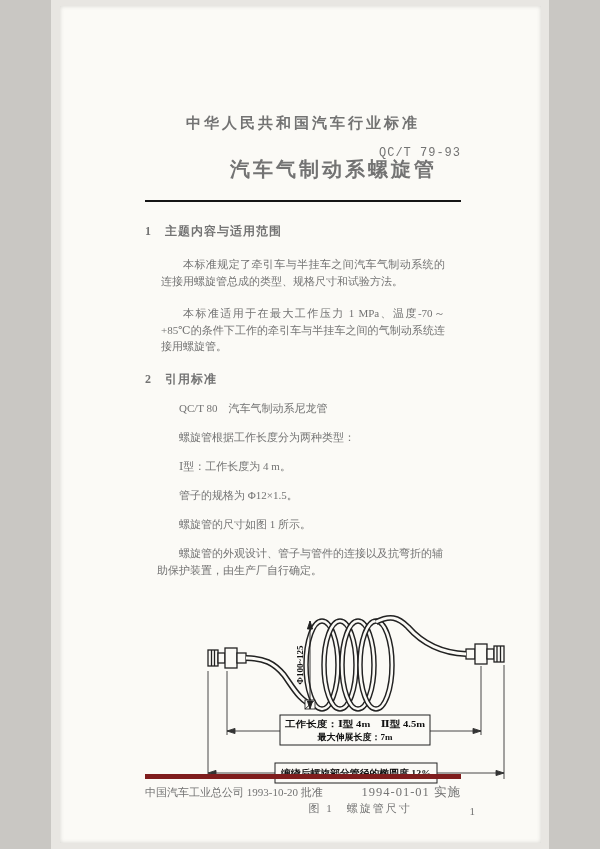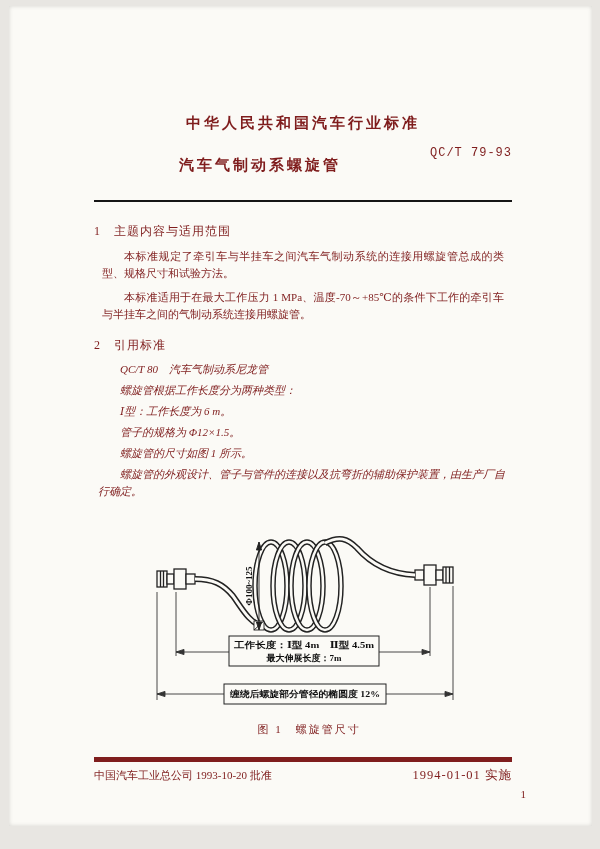--- a/index.html
+++ b/index.html
@@ -1,34 +1,34 @@
 <!DOCTYPE html>
 <html><head>
 <meta charset="utf-8">
 <style>
   html,body { margin:0; padding:0; background:#c9c7c3; }
   .scan {
-    width:600px; height:849px; margin:0 auto; background:#e8e6e2;
-    box-sizing:border-box; padding:6px 8px 23px 9px; position:relative;
-    font-family:"Liberation Serif","DejaVu Serif",serif; color:#7f1d1d;
+    width:498px; height:849px; margin:0 auto; background:#e8e6e2;
+    box-sizing:border-box; padding:6px 8px 6px 9px; position:relative;
+    font-family:"Liberation Serif","DejaVu Serif",serif; color:#737373;
   }
   .page {
     width:100%; height:100%; background:#fbfaf6; box-sizing:border-box;
     position:relative; padding:106px 80px 0 85px;
     box-shadow:0 0 4px rgba(0,0,0,.15) inset;
   }
   .org { text-align:center; font-size:15px; font-weight:bold; letter-spacing:3px; line-height:22px; }
   .head-band { position:relative; height:58px; }
   .code { position:absolute; right:0; top:12px; font-size:12px; letter-spacing:1px;font-family:Liberation Mono, monospace; }
-  .doc-title { position:absolute; left:85px; top:22px; font-size:15px; font-weight:bold; letter-spacing:3px; }
+  .doc-title { position:absolute; left:85px; top:22px; font-size:20px; font-weight:bold; letter-spacing:3px; }
   .rule { border-top:2.5px solid #151515; margin-top:8px; height:0; }
-  h3.sec { font-size:12px; font-weight:normal; margin:15px 0 7px 0; letter-spacing:1px; }
+  h3.sec { font-size:12px; font-weight:bold; margin:15px 0 7px 0; letter-spacing:1px; }
   h3.sec.first { margin-top:21px; }
-  p.body-p { font-size:11px; line-height:16.5px; margin:8px; text-indent:2em; text-align:justify; }
-  p.line-p { font-size:11px; line-height:17px; margin:4px; text-indent:2em;font-style:italic; }
+  p.body-p { font-size:11px; line-height:16.5px; margin:16px; text-indent:2em; text-align:justify; }
+  p.line-p { font-size:11px; line-height:17px; margin:12px; text-indent:2em; }
   figure { margin:24px 0 0 -85px; width:600px; text-align:center; }
   figure svg { display:block; margin:0 auto; }
   .caption { font-size:11px; margin-top:6px; letter-spacing:2px; }
   .footer {
     position:absolute; left:85px; right:80px; bottom:42px;
     border-top:5px solid #7f1d1d; padding-top:5px;
     display:flex; justify-content:space-between; align-items:center;
   }
   .foot-left { font-size:11px; }
   .foot-right { font-size:12.5px; letter-spacing:1px; }
@@ -51,21 +51,21 @@
     <div class="rule"></div>
 
     <h3 class="sec first">1　主题内容与适用范围</h3>
     <p class="body-p">本标准规定了牵引车与半挂车之间汽车气制动系统的连接用螺旋管总成的类型、规格尺寸和试验方法。</p>
     <p class="body-p">本标准适用于在最大工作压力 1 MPa、温度-70～+85℃的条件下工作的牵引车与半挂车之间的气制动系统连接用螺旋管。</p>
 
     <h3 class="sec">2　引用标准</h3>
     <p class="line-p">QC/T 80　汽车气制动系尼龙管</p>
 
     <p class="line-p">螺旋管根据工作长度分为两种类型：</p>
-    <p class="line-p">Ⅰ型：工作长度为 6 m。</p>
+    <p class="line-p">Ⅰ型：工作长度为 4 m。</p>
 
     <p class="line-p">管子的规格为 Φ12×1.5。</p>
     <p class="line-p">螺旋管的尺寸如图 1 所示。</p>
     <p class="line-p">螺旋管的外观设计、管子与管件的连接以及抗弯折的辅助保护装置，由生产厂自行确定。</p>
 
     <figure>
       <svg width="320" height="192" viewBox="0 0 320 192">
 
         <g stroke="#333" stroke-width="0.9" fill="#333">
           <line x1="27" y1="68" x2="27" y2="132"></line>

